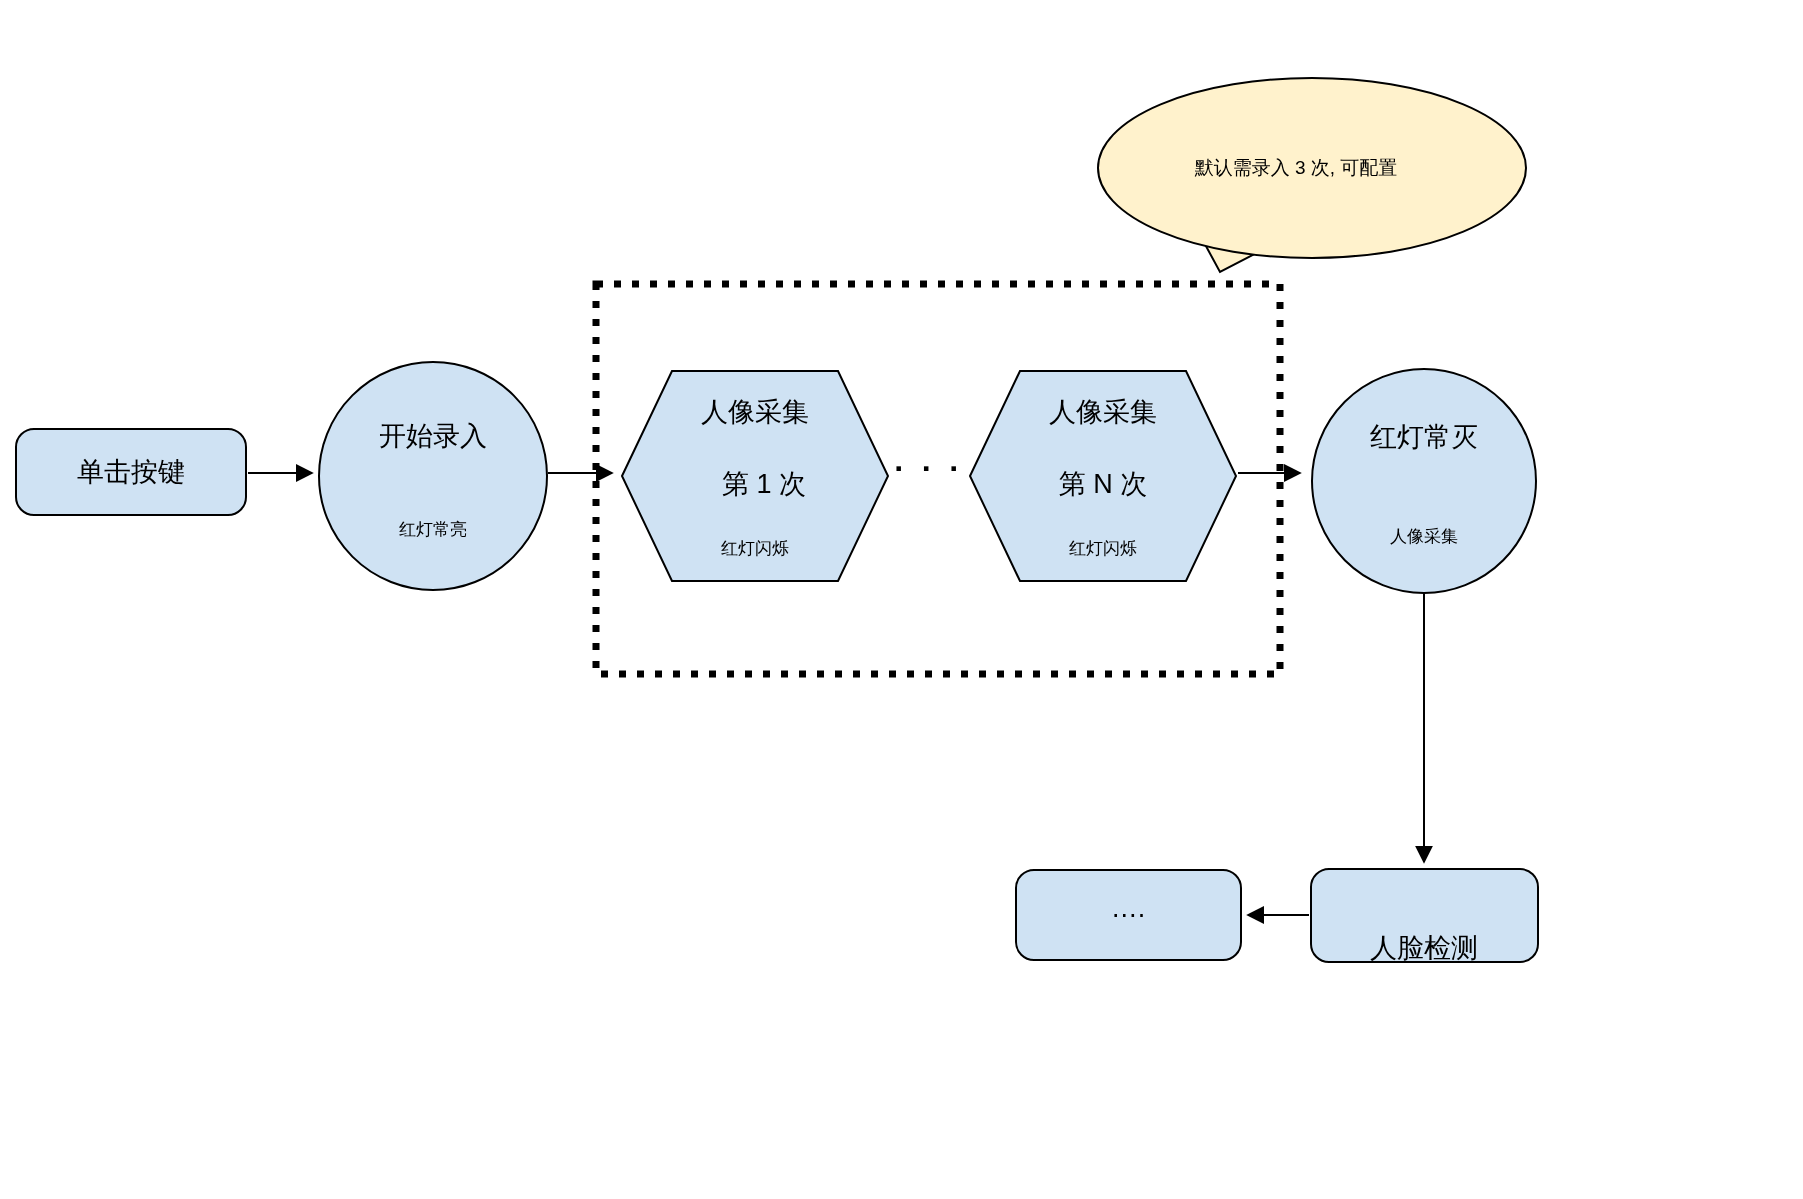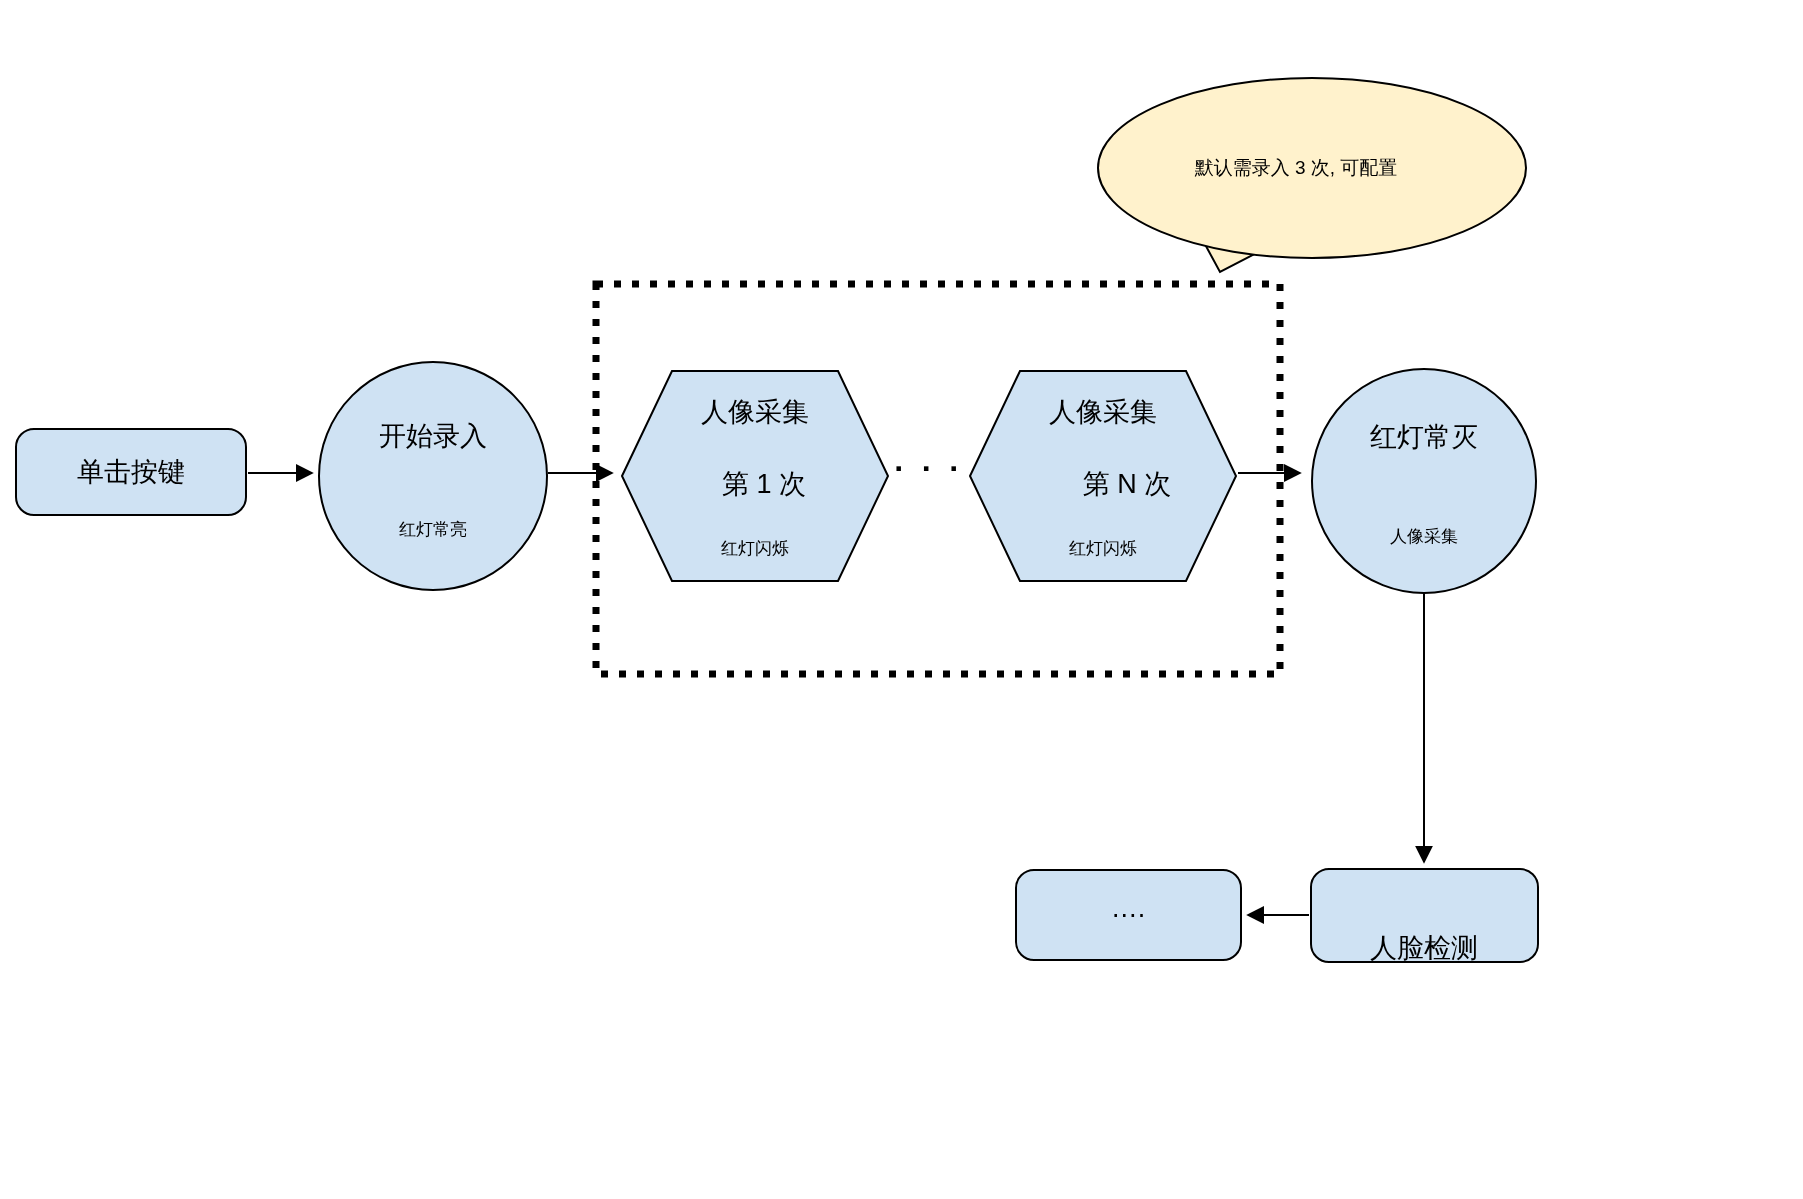--- a/index.html
+++ b/index.html
@@ -68,21 +68,21 @@
   <div class="lbl lbl-main" style="left:433px;top:436px;">开始录入</div>
   <div class="lbl lbl-sub" style="left:433px;top:529px;">红灯常亮</div>
 
   <div class="lbl lbl-main" style="left:755px;top:412px;">人像采集</div>
   <div class="lbl lbl-main" style="left:764px;top:484px;">第 1 次</div>
   <div class="lbl lbl-sub" style="left:755px;top:548px;">红灯闪烁</div>
 
   <div class="lbl dots" style="left:929px;top:468px;">· · ·</div>
 
   <div class="lbl lbl-main" style="left:1103px;top:412px;">人像采集</div>
-  <div class="lbl lbl-main" style="left:1103px;top:484px;margin-left:24px;">第 N 次</div>
+  <div class="lbl lbl-main" style="left:1103px;top:484px;">第 N 次</div>
   <div class="lbl lbl-sub" style="left:1103px;top:548px;">红灯闪烁</div>
 
   <div class="lbl lbl-main" style="left:1424px;top:437px;">红灯常灭</div>
   <div class="lbl lbl-sub" style="left:1424px;top:536px;">人像采集</div>
 
   <div class="lbl lbl-bubble" style="left:1296px;top:168px;">默认需录入 3 次, 可配置</div>
 
   <div class="lbl lbl-main" style="left:1424px;top:914px;margin-top:34px;">人脸检测</div>
 
   <div class="lbl lbl-main" style="left:1128px;top:908px;">….</div>

